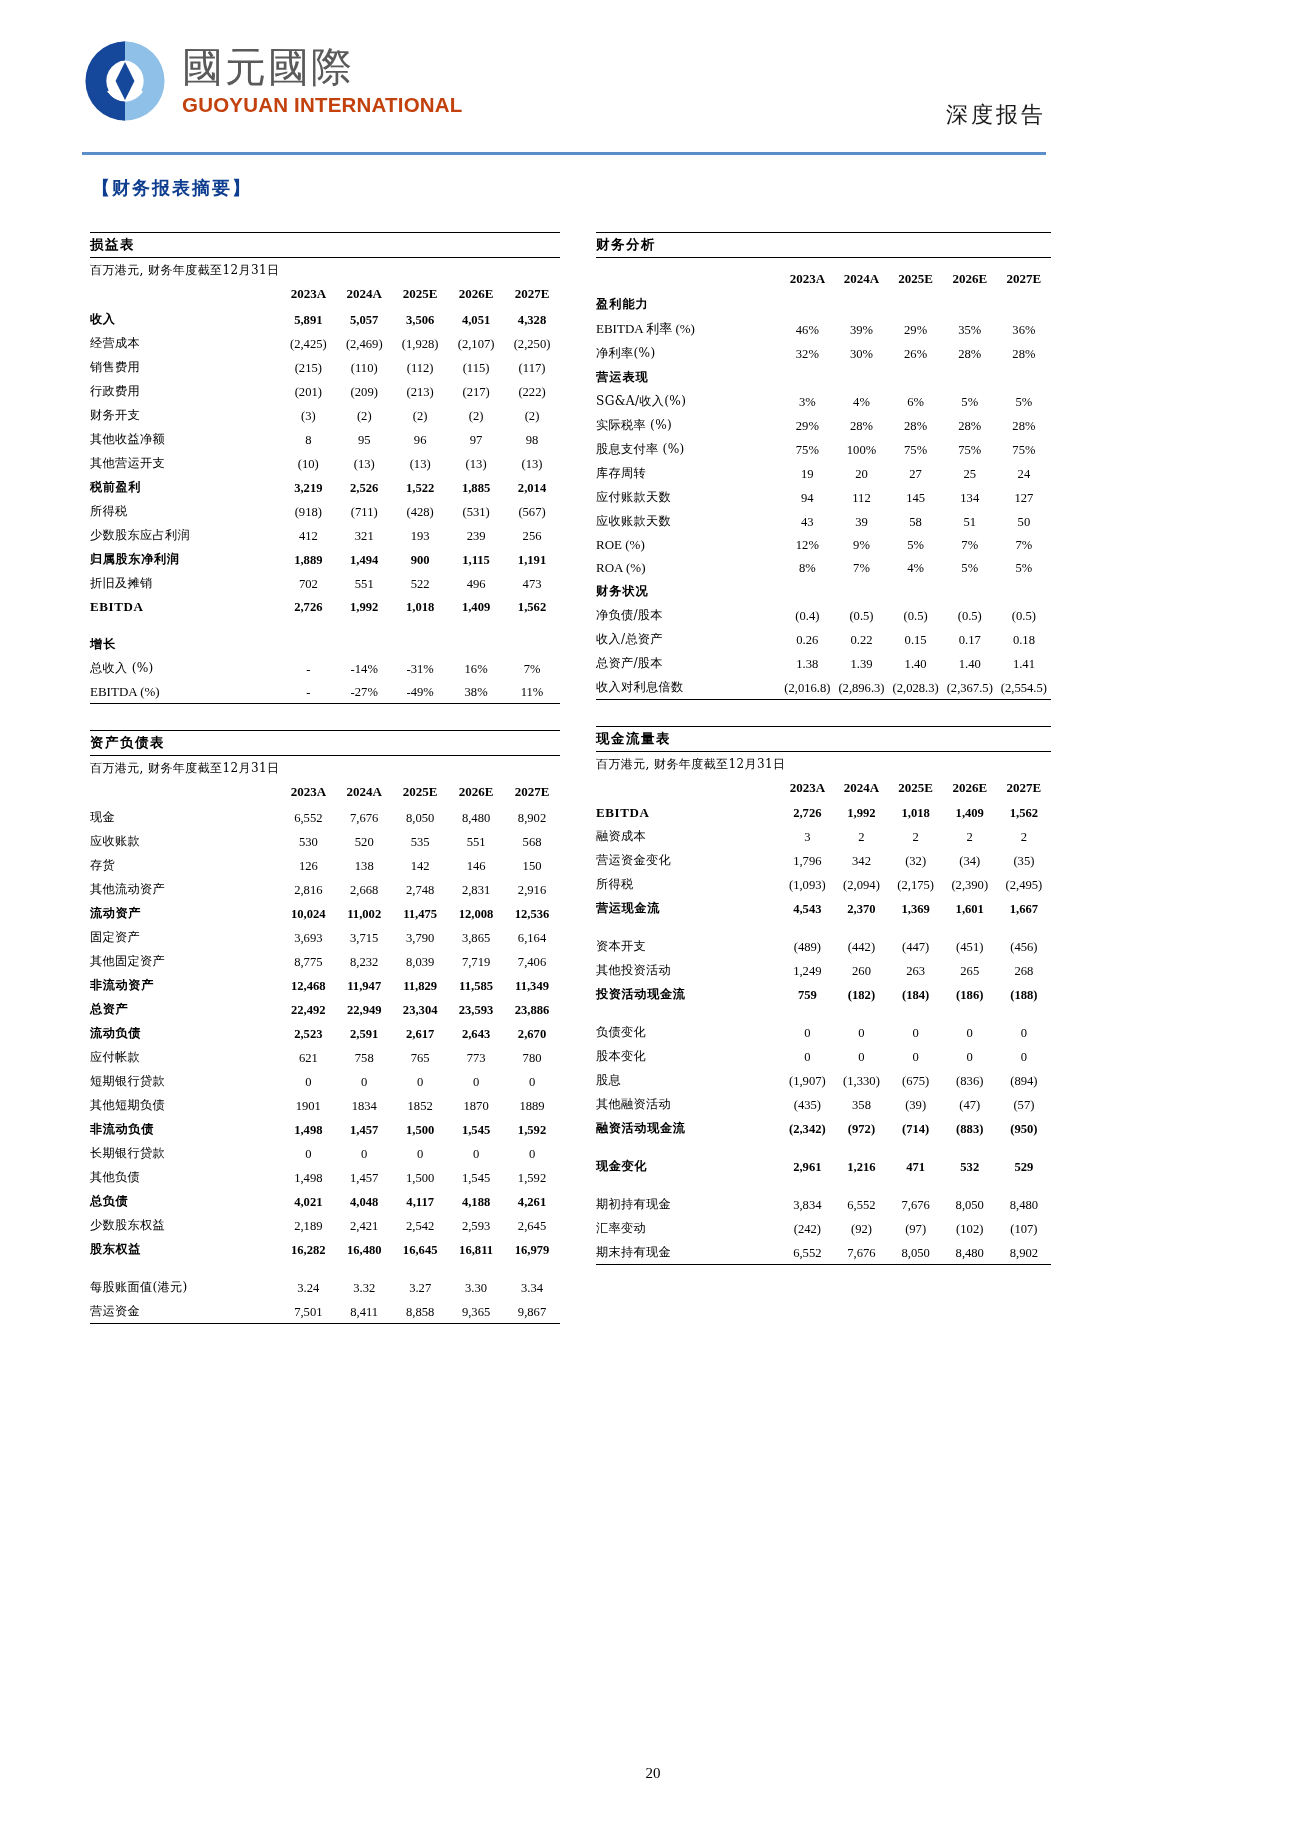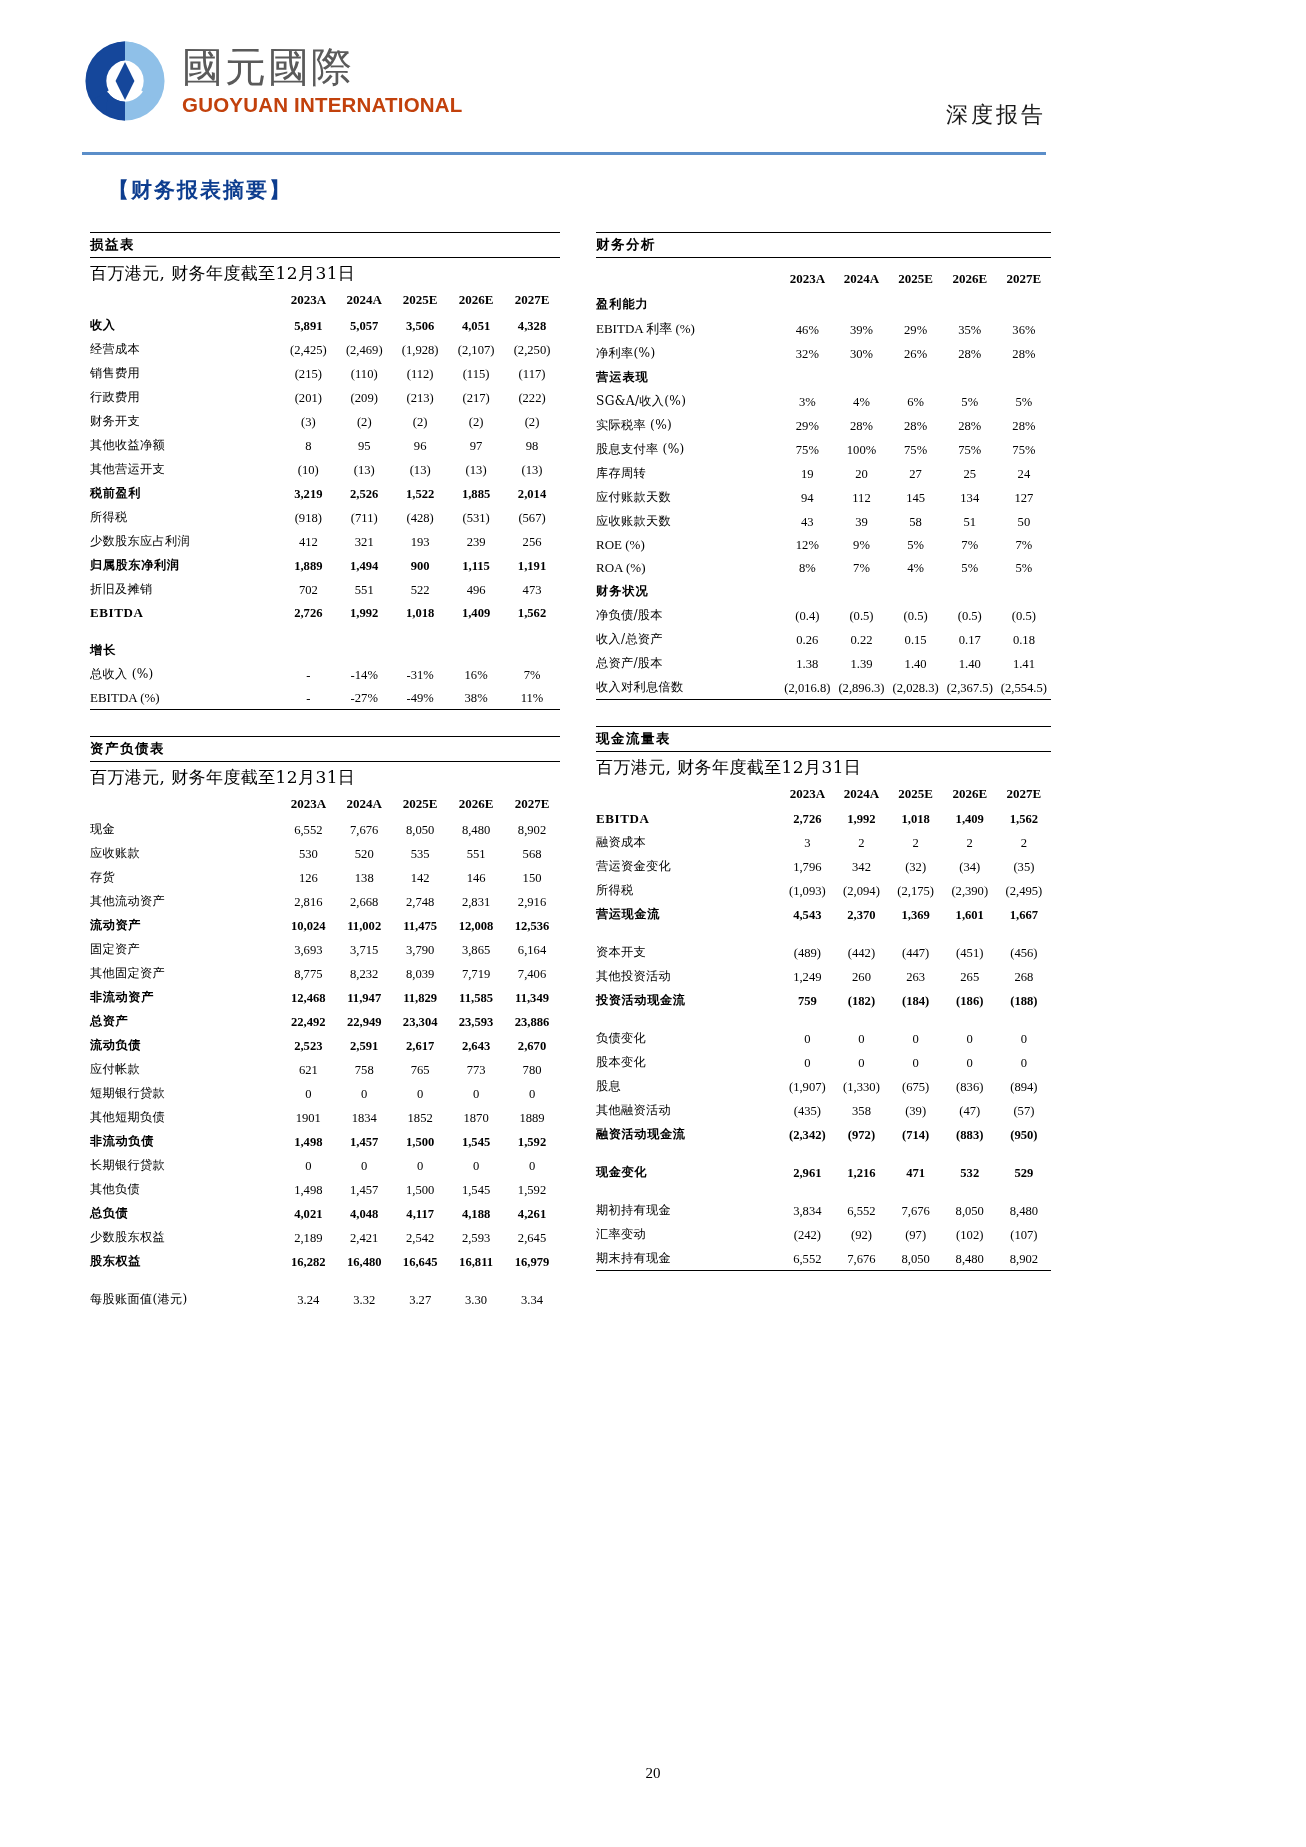--- a/index.html
+++ b/index.html
@@ -76,25 +76,25 @@
     left: 82px;
     right: 56px;
     top: 152px;
     height: 3px;
     background: #5b8ec9;
   }
 
   
   .section-title {
     position: absolute;
-    left: 108px;
+    left: 92px;
     top: 176px;
     font-family: "DejaVu Serif", serif;
     font-weight: bold;
-    font-size: 21px;
+    font-size: 18px;
     letter-spacing: 2px;
     color: #0d3d8f;
     white-space: nowrap;
   }
 
   
   .tables-area {
     position: absolute;
     left: 0;
     top: 232px;
@@ -130,21 +130,21 @@
     font-weight: bold;
     font-size: 13.5px;
     letter-spacing: 1.5px;
     padding-bottom: 3px !important;
     border-top: 1.3px solid #000;
     border-bottom: 1.3px solid #000;
     padding-top: 3px !important;
   }
   .tbl-subtitle {
     font-family: "DejaVu Serif", serif;
-    font-size: 17px;
+    font-size: 12px;
     letter-spacing: 0.4px;
     padding-top: 4px !important;
     padding-bottom: 2px !important;
   }
   .yr-head td {
     font-family: "Liberation Serif", serif;
     font-weight: bold;
     font-size: 13px;
     text-align: center;
     padding-top: 5px !important;
@@ -573,20 +573,28 @@
             <td colspan="6"></td>
           </tr>
           <tr class="">
             <td class="row-label">每股账面值(港元)</td>
             <td class="num">3.24</td>
             <td class="num">3.32</td>
             <td class="num">3.27</td>
             <td class="num">3.30</td>
             <td class="num">3.34</td>
           </tr>
+          <tr class="tbl-bottom-rule">
+            <td class="row-label" style="border-bottom: 1.1px solid rgb(0, 0, 0);">营运资金</td>
+            <td class="num" style="border-bottom: 1.1px solid rgb(0, 0, 0);">7,501</td>
+            <td class="num" style="border-bottom: 1.1px solid rgb(0, 0, 0);">8,411</td>
+            <td class="num" style="border-bottom: 1.1px solid rgb(0, 0, 0);">8,858</td>
+            <td class="num" style="border-bottom: 1.1px solid rgb(0, 0, 0);">9,365</td>
+            <td class="num" style="border-bottom: 1.1px solid rgb(0, 0, 0);">9,867</td>
+          </tr>
         </tbody>
     </table>
   </div>
 
   <div class="col-right">
     <table class="fin-table">
       <colgroup>
           <col class="c-label">
           <col class="c-num">
           <col class="c-num">

